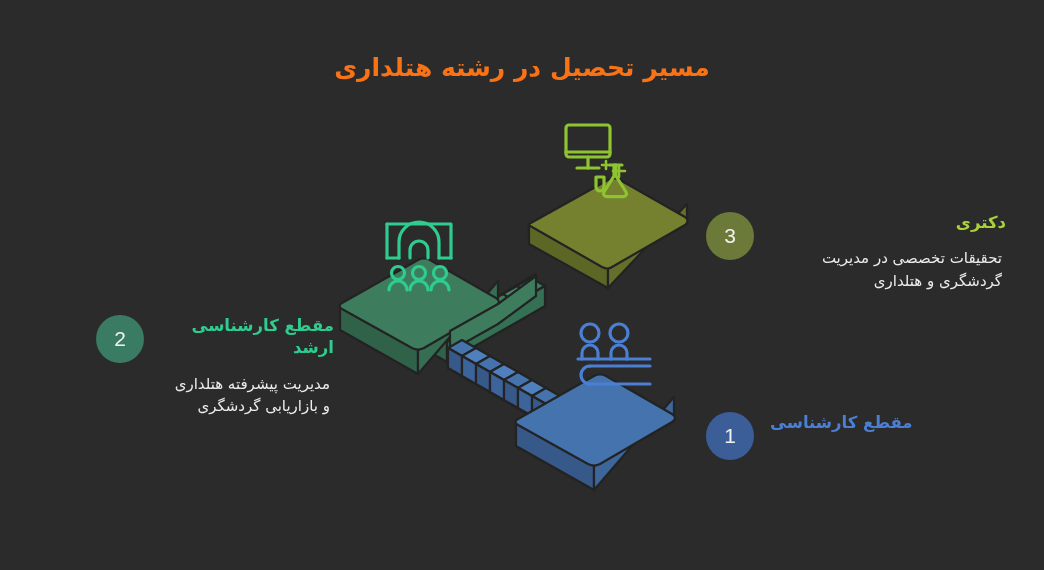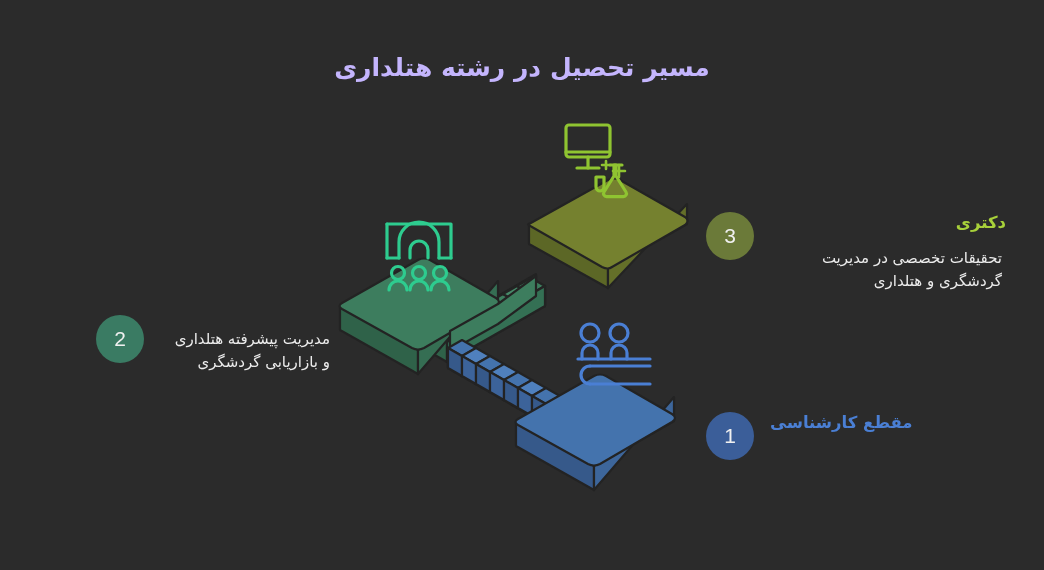--- a/index.html
+++ b/index.html
@@ -20,21 +20,21 @@
     height: 570px;
   }
 
   
   .page-title {
     position: absolute;
     top: 52px;
     left: 0;
     width: 1044px;
     text-align: center;
-    color: #c4b5fd;
+    color: #f97316;
     font-size: 25px;
     font-weight: bold;
     letter-spacing: 0px;
     direction: rtl;
     line-height: 1.3;
   }
 
   
   .art {
     position: absolute;
@@ -239,20 +239,21 @@
       <div class="spacer-sm"></div>
       <div class="step-desc">تحقیقات تخصصی در مدیریت گردشگری و هتلداری</div>
     </div>
   </div>
 
   <div class="step left" id="step-2">
     <div class="badge" style="background:#3a7b63">
       <span>2</span>
     </div>
     <div class="step-text">
+      <div class="step-heading" style="color:#2ecc8f">مقطع کارشناسی ارشد</div>
       <div class="spacer-sm"></div>
       <div class="step-desc">مدیریت پیشرفته هتلداری و بازاریابی گردشگری</div>
     </div>
   </div>
 
   <div class="step right" id="step-1">
     <div class="badge" style="background:#3b5e99">
       <span>1</span>
     </div>
     <div class="step-text">

